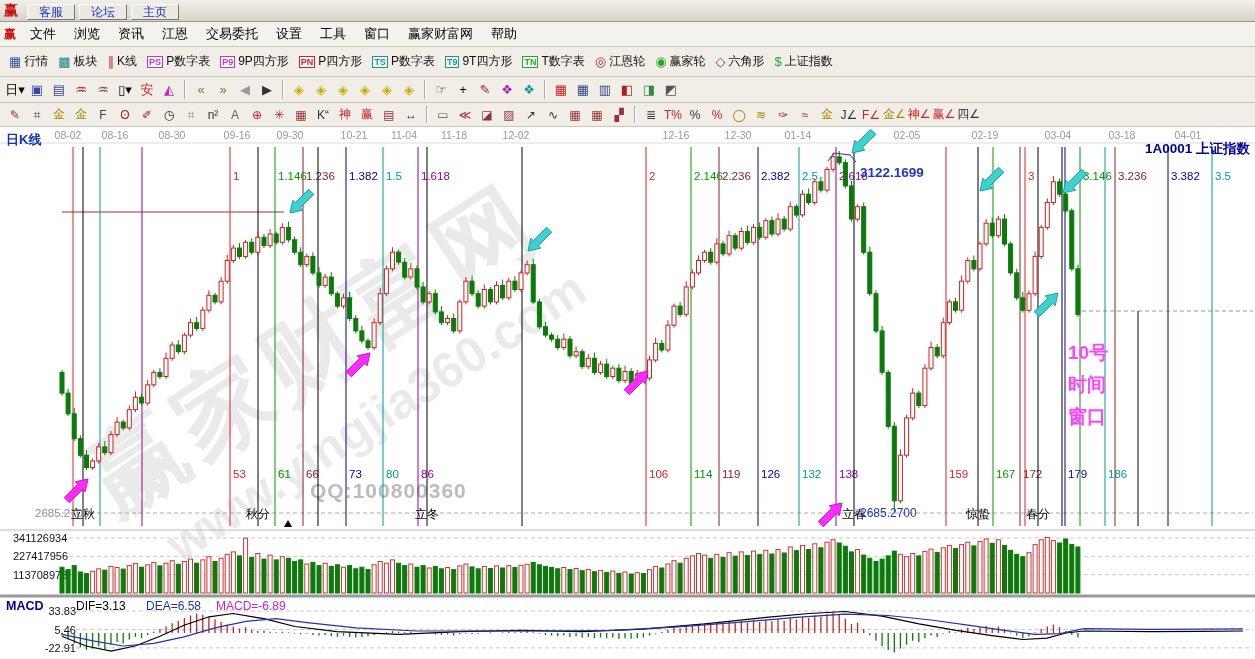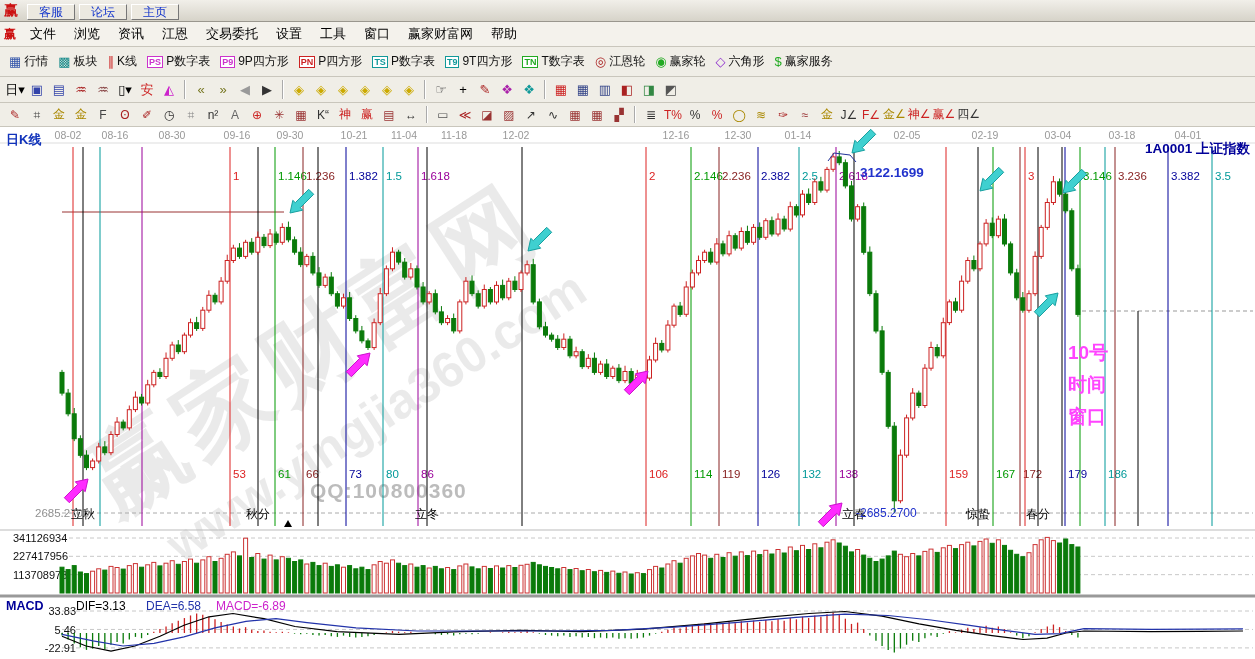--- a/index.html
+++ b/index.html
@@ -94,21 +94,21 @@
       <span class="tbtn">
         <span class="tico" style="color: rgb(34, 170, 34);">◉</span>
         <span>赢家轮</span>
       </span>
       <span class="tbtn">
         <span class="tico" style="color: rgb(136, 34, 204);">◇</span>
         <span>六角形</span>
       </span>
       <span class="tbtn">
         <span class="tico" style="color: rgb(34, 170, 34);">$</span>
-        <span>赢家服务</span>
+        <span>上证指数</span>
       </span>
     </div>
 <div class="toolbar t2" id="toolbarIcons">
       <span class="ibtn" style="color: rgb(0, 0, 0);">日▾</span>
       <span class="ibtn" style="color: rgb(51, 68, 170);">▣</span>
       <span class="ibtn" style="color: rgb(51, 68, 170);">▤</span>
       <span class="ibtn" style="color: rgb(170, 34, 34);">♒</span>
       <span class="ibtn" style="color: rgb(136, 68, 68);">♒</span>
       <span class="ibtn" style="color: rgb(0, 0, 0);">▯▾</span>
       <span class="ibtn" style="color: rgb(204, 34, 34);">安</span>

